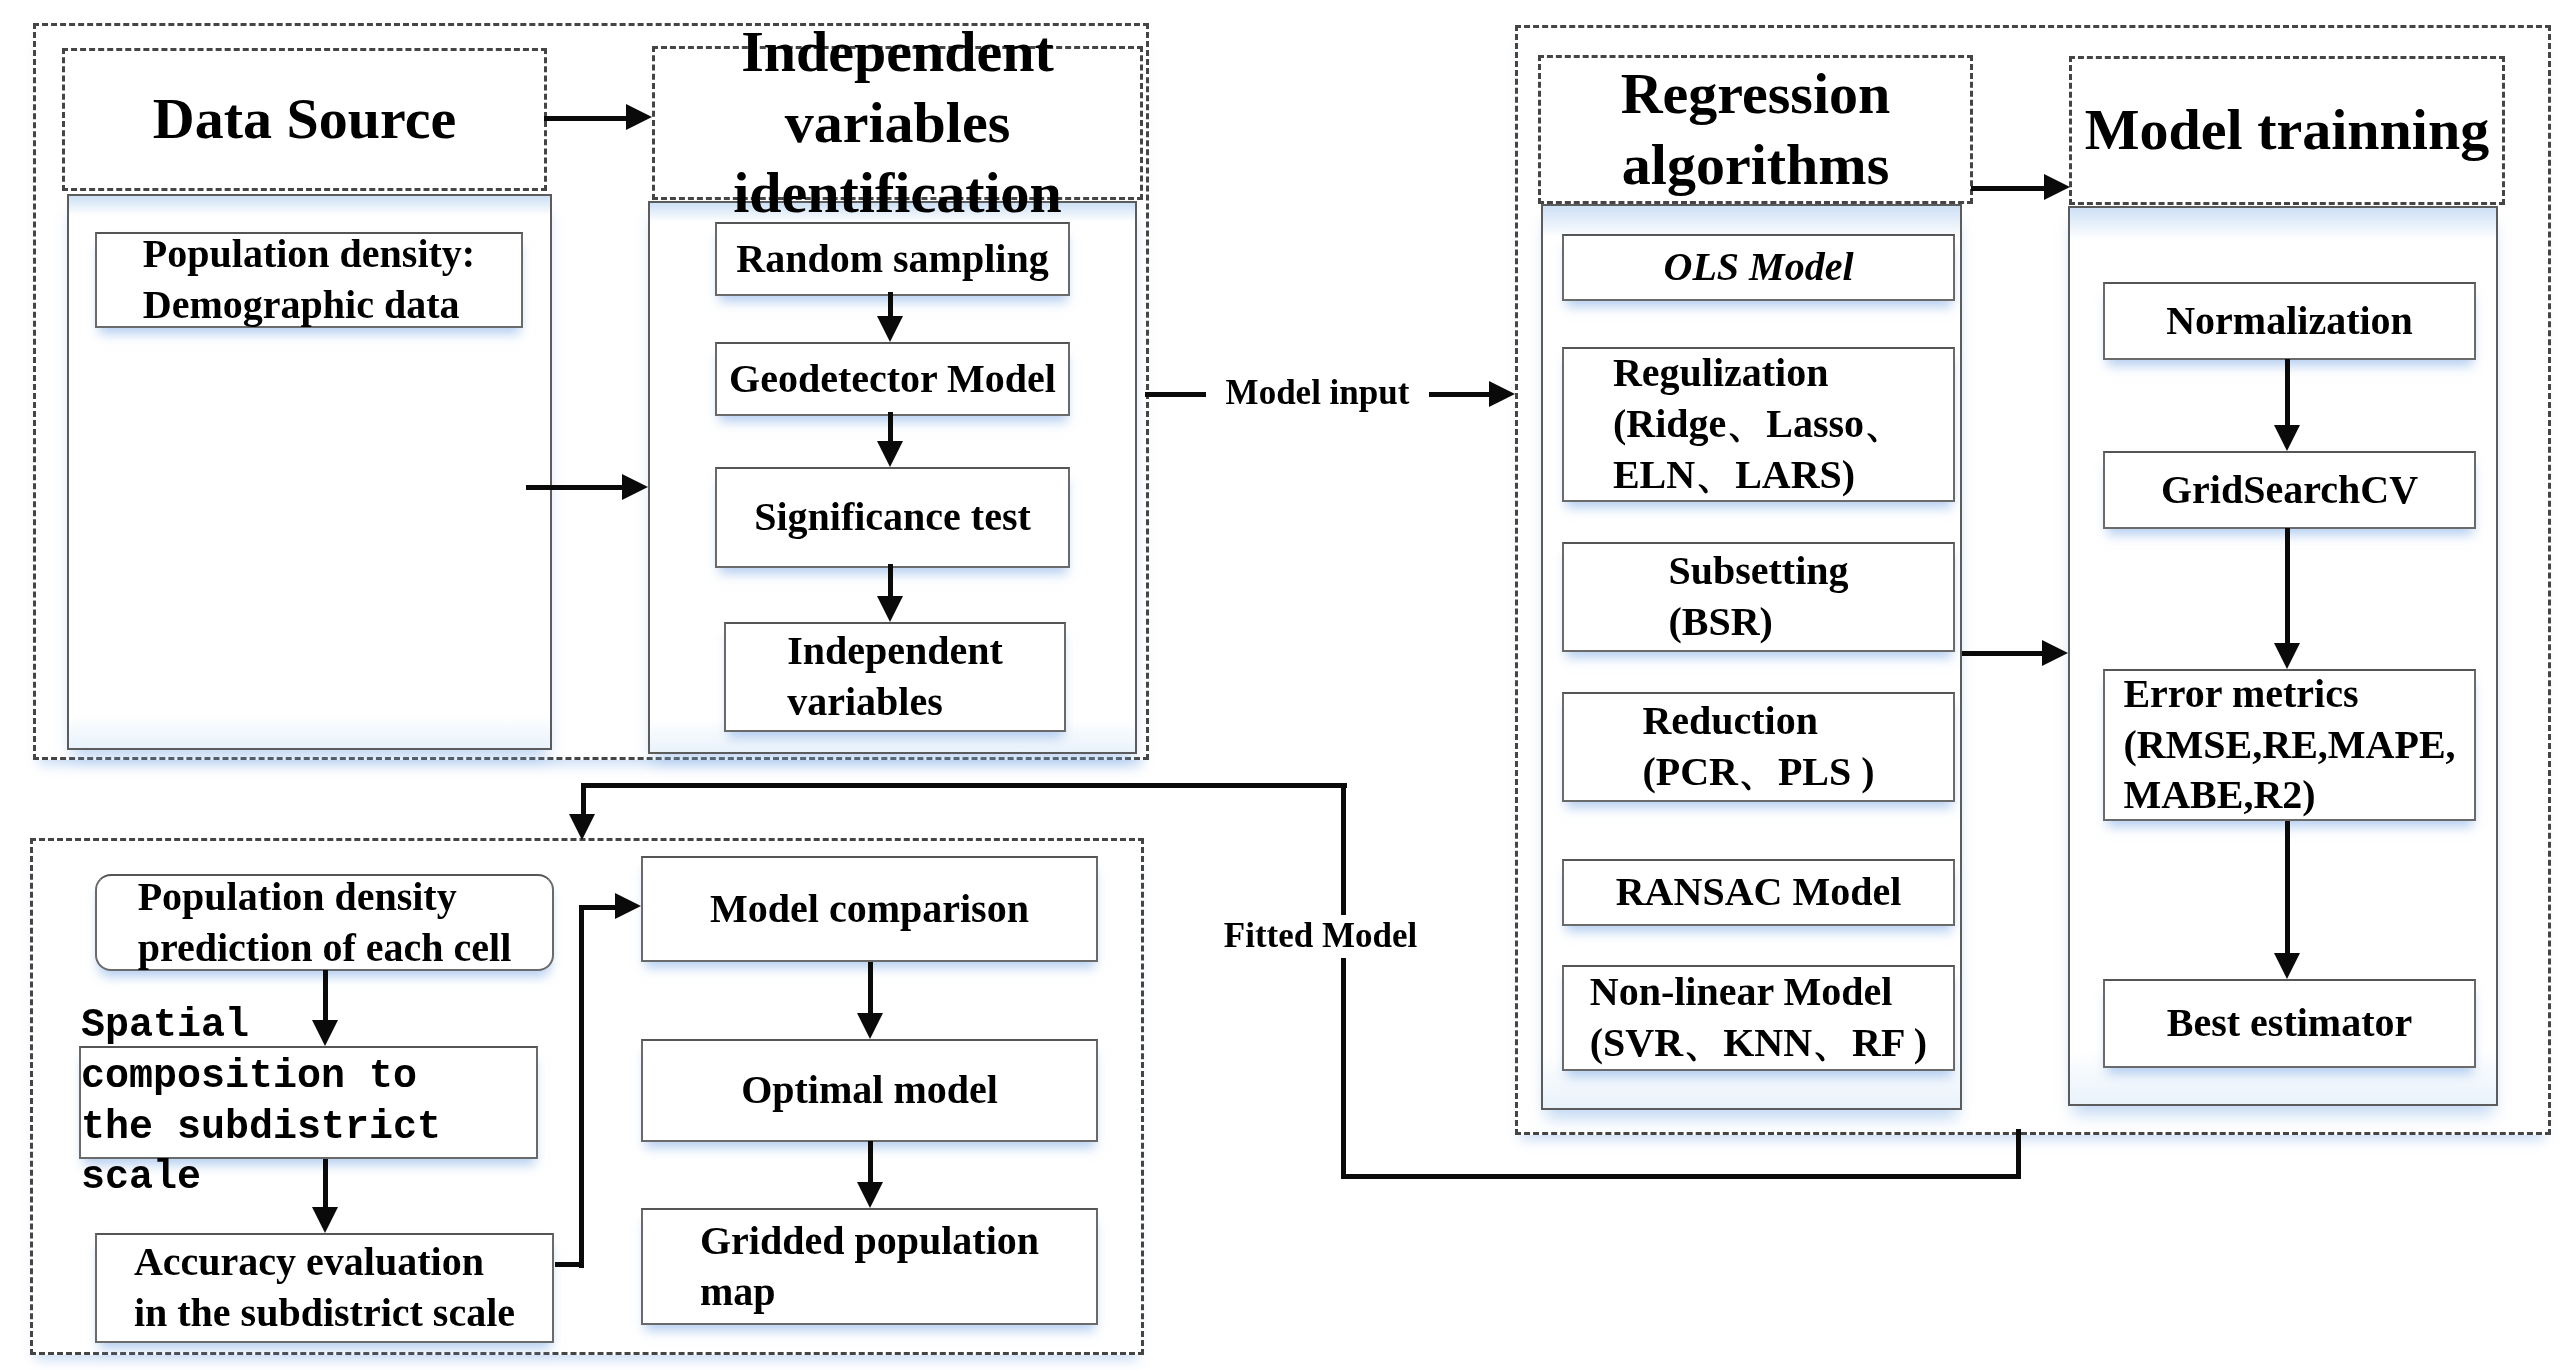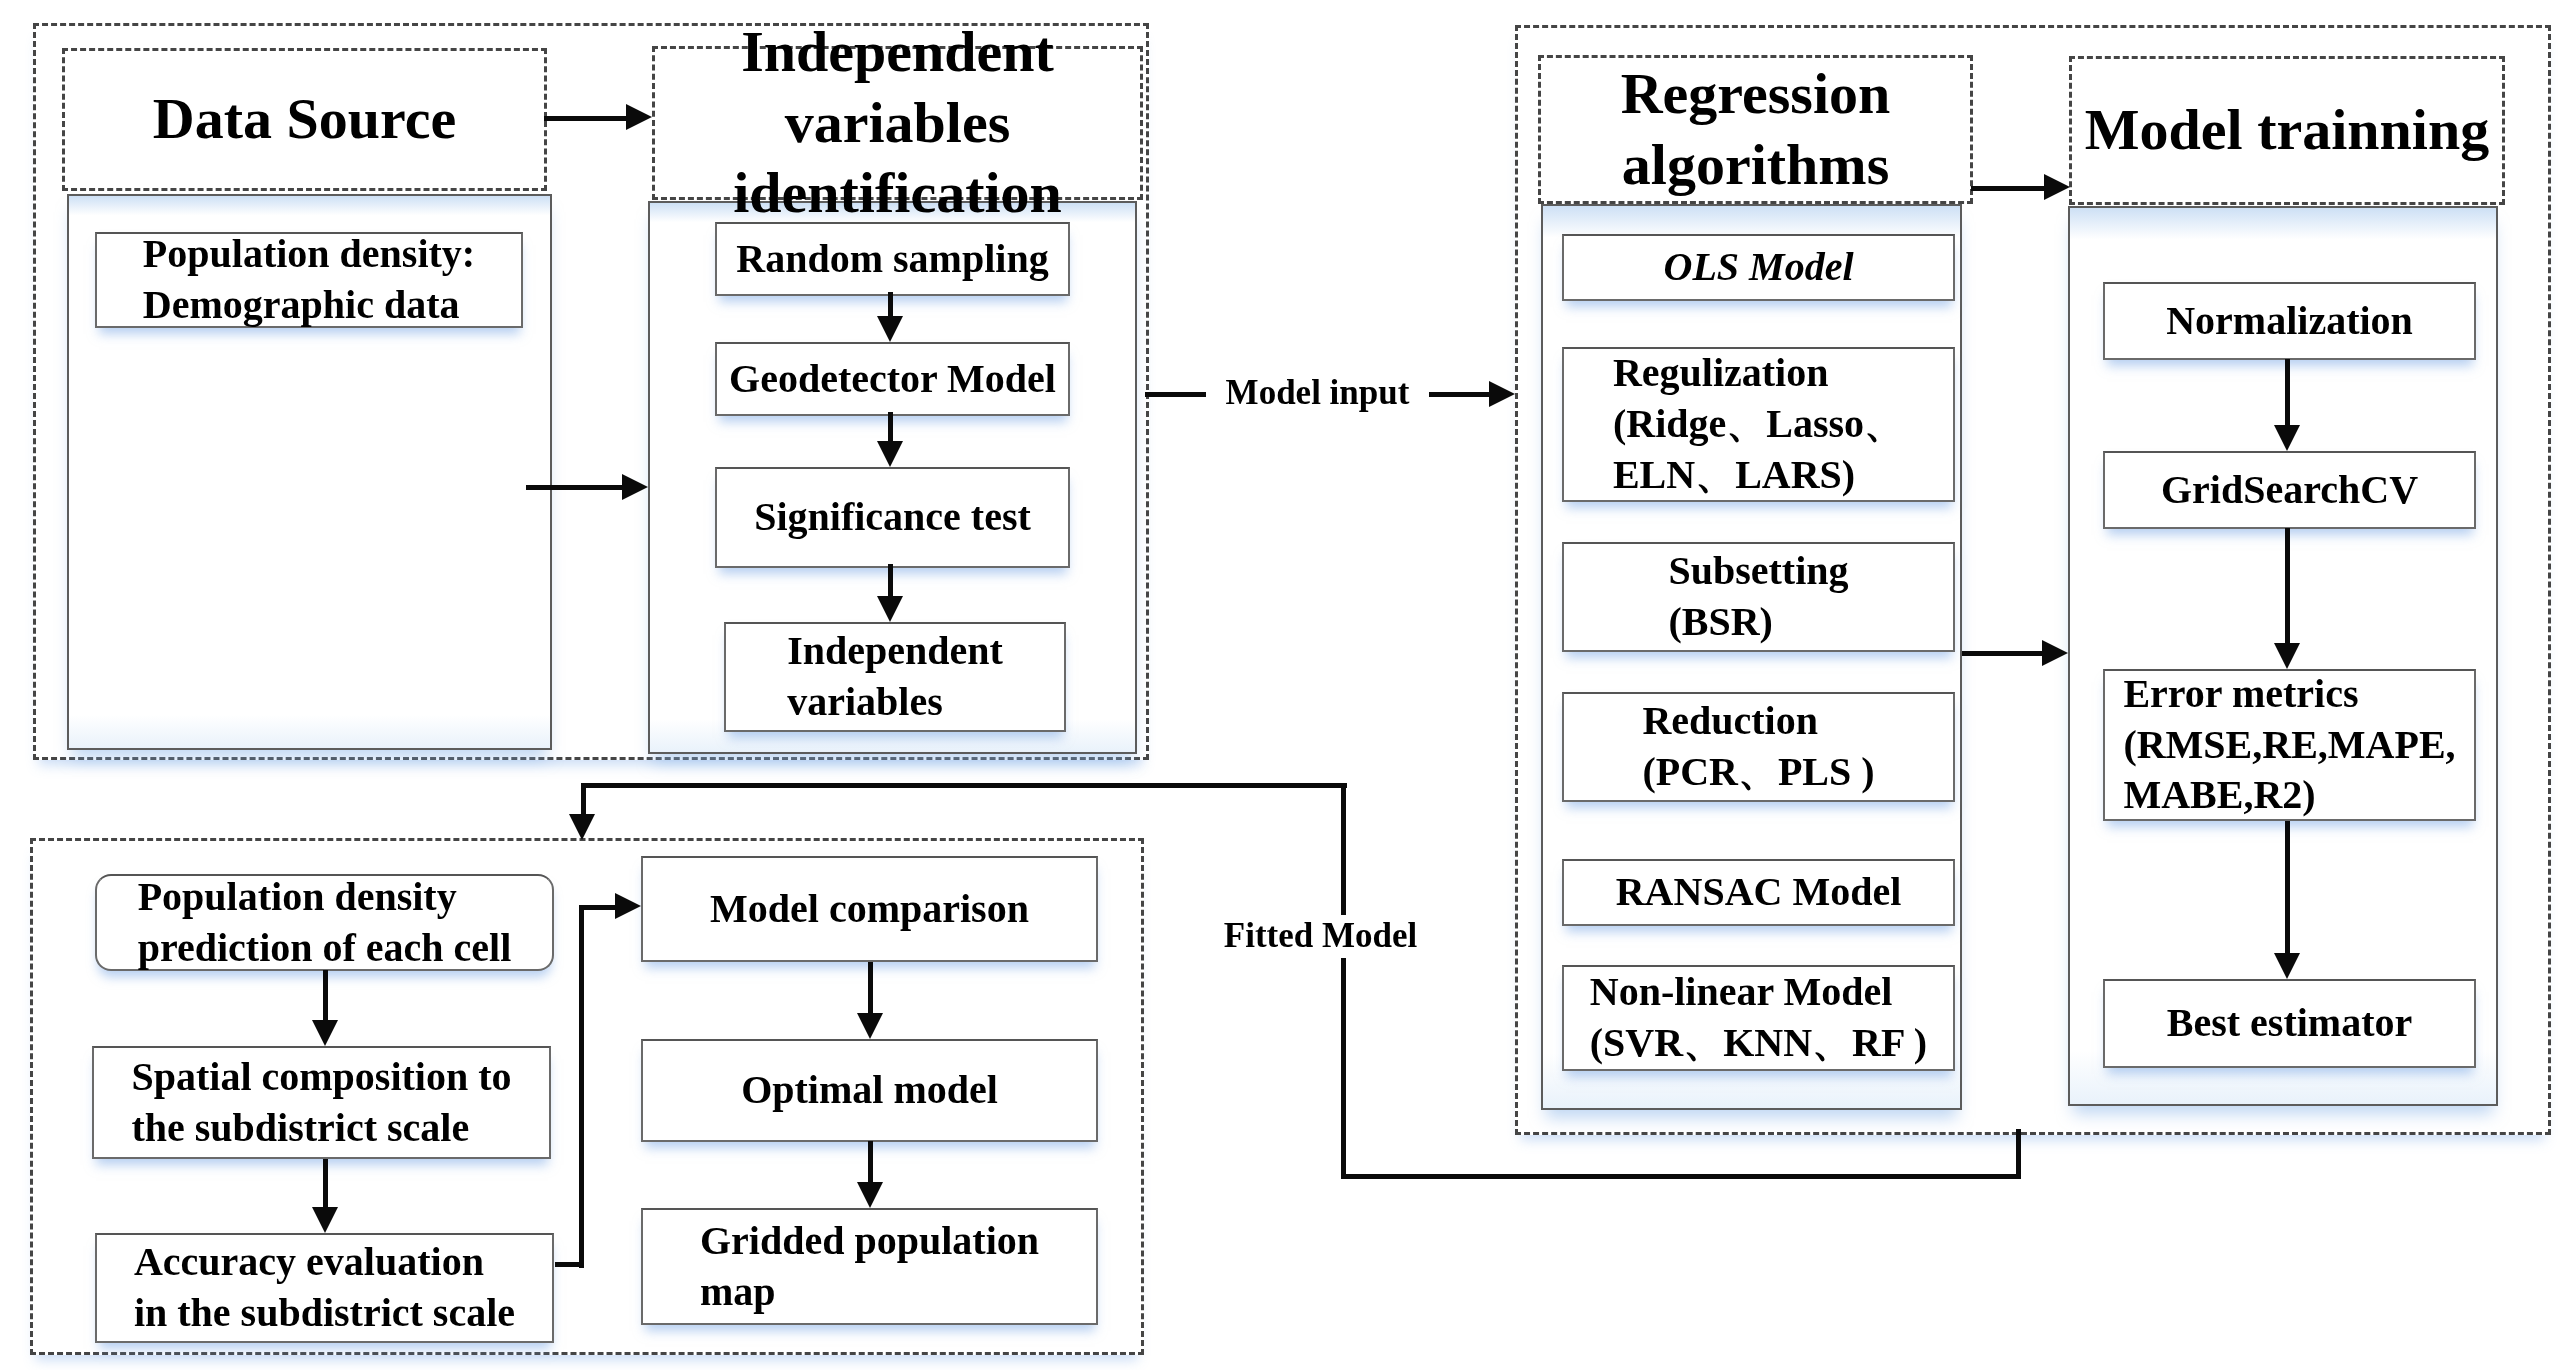--- a/index.html
+++ b/index.html
@@ -134,21 +134,21 @@
   <div class="hl" style="left:581px;top:783px;width:766px;"></div>
   <div class="vl" style="left:581px;top:783px;height:33px;"></div>
   <div class="ah-d" style="left:569px;top:814px;"></div>
   <div class="flow-label" style="left:1206px;top:915px;width:229px;">Fitted Model</div>
 
   <div class="container-dashed" style="left:30px;top:838px;width:1108px;height:511px;"></div>
 
   <div class="box" style="left:95px;top:874px;width:455px;height:93px;border-radius:16px;">Population density
 prediction of each cell</div>
 
-  <div class="box" style="left:92px;top:1046px;width:455px;height:109px;">Spatial composition to
+  <div class="box" style="left:79px;top:1046px;width:455px;height:109px;font-family:Liberation Mono, monospace;">Spatial composition to
 the subdistrict scale</div>
 
   <div class="box" style="left:95px;top:1233px;width:455px;height:106px;">Accuracy evaluation
 in the subdistrict scale</div>
 
   <div class="vl" style="left:323px;top:970px;height:52px;"></div>
   <div class="ah-d" style="left:312px;top:1020px;"></div>
 
   <div class="vl" style="left:323px;top:1159px;height:50px;"></div>
   <div class="ah-d" style="left:312px;top:1207px;"></div>

